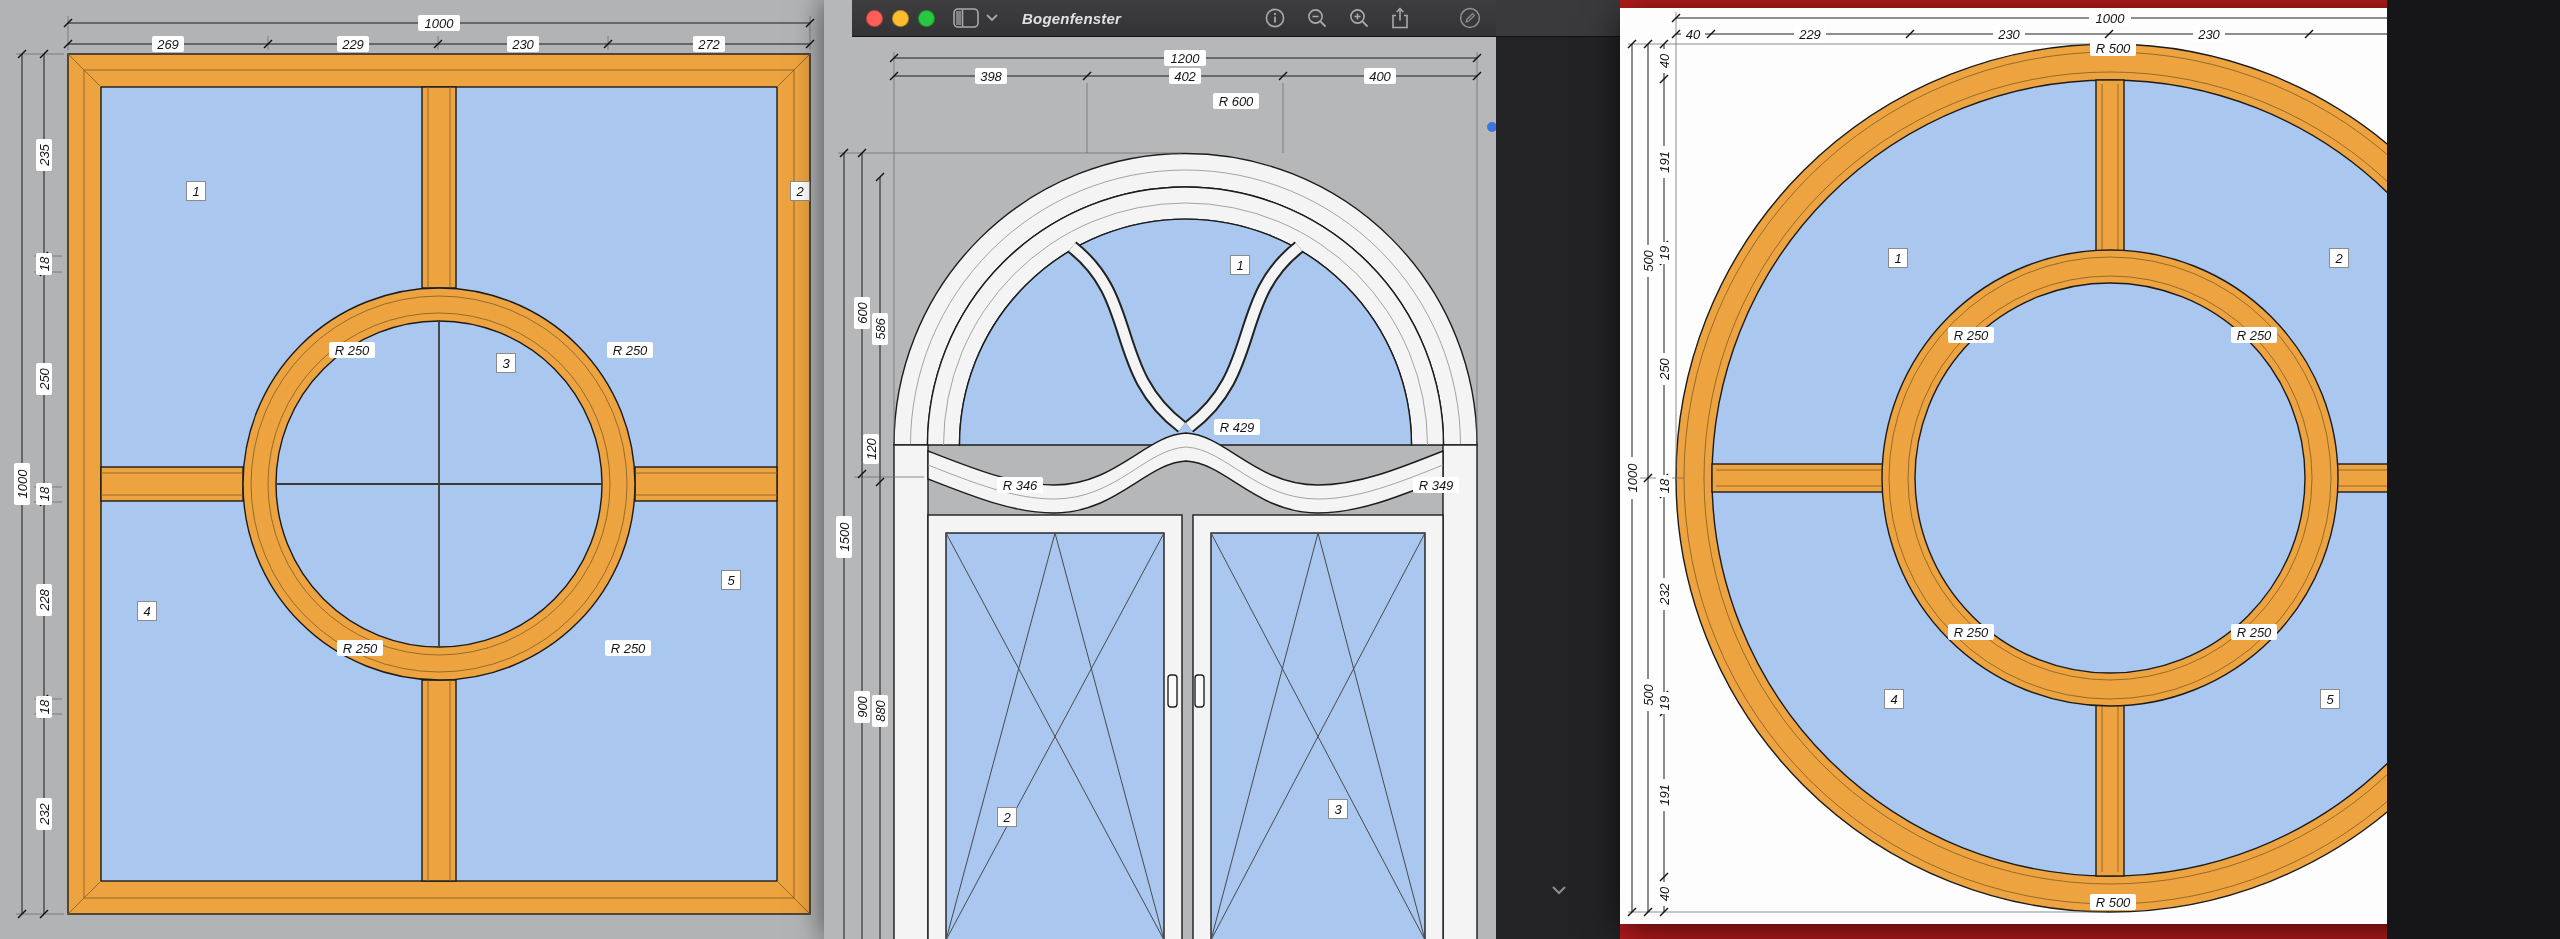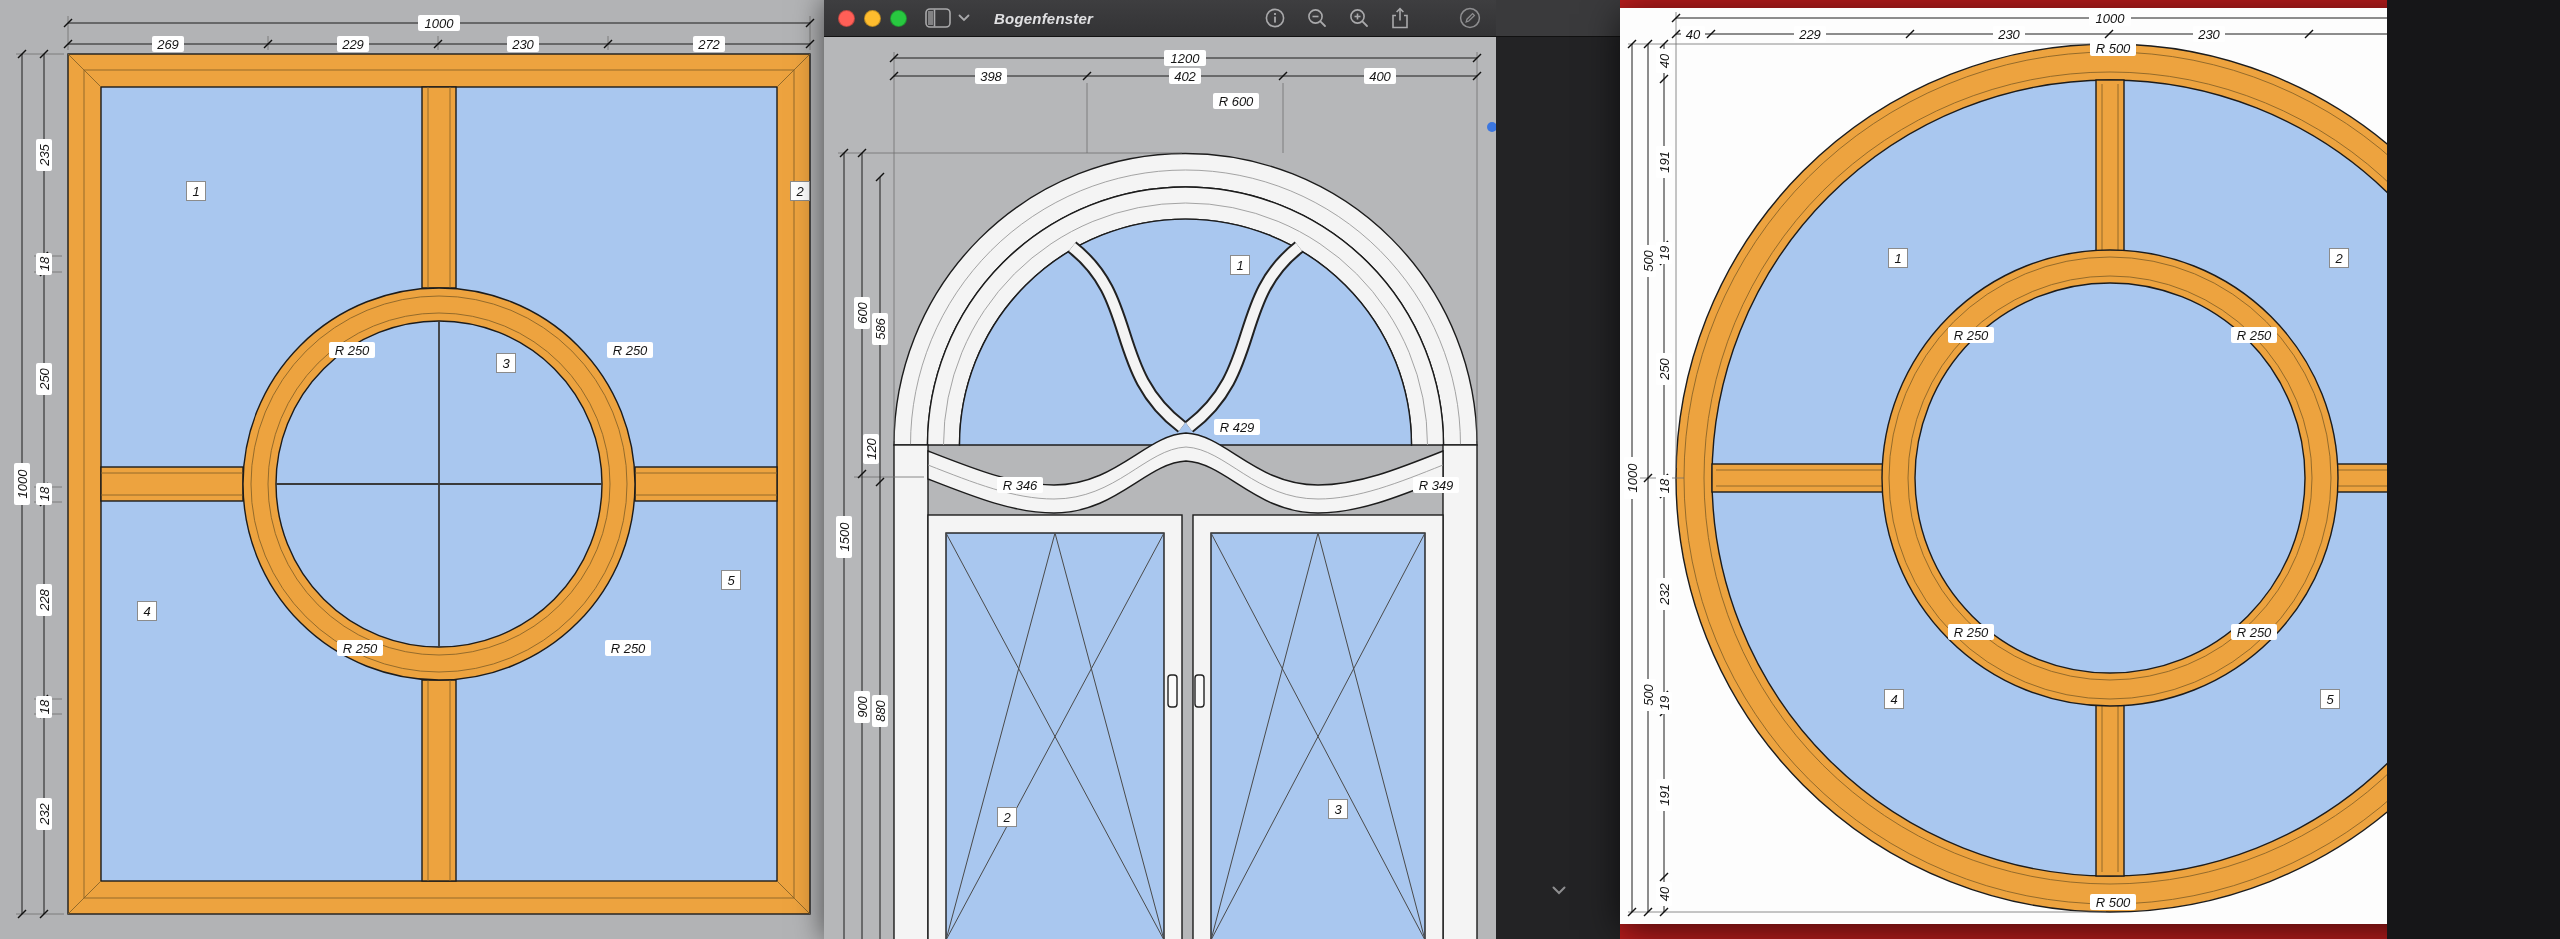--- a/index.html
+++ b/index.html
@@ -2,21 +2,21 @@
 <html><head>
 <meta charset="utf-8">
 <style>
   html,body{margin:0;padding:0;background:#161618;}
   .stage{position:relative;width:2387px;height:939px;overflow:hidden;background:#b91c1c;
          font-family:"Liberation Sans",sans-serif;font-style:italic;}
   .panel-left{position:absolute;left:0;top:0;width:824px;height:939px;background:#b2b3b5;}
   .window-mid{position:absolute;left:824px;top:0;width:672px;height:939px;background:#b6b7b9;
               box-shadow:0 0 28px rgba(0,0,0,.6);}
   .titlebar{position:relative;height:36px;background:linear-gradient(#3e3e40,#333335);
-            border-bottom:1px solid #121212;display:flex;align-items:center;padding:0 14px;}
+            border-bottom:1px solid #121212;display:flex;align-items:center;padding:0 14px;margin-left:28px;}
   .traffic{display:flex;gap:9px;align-items:center;}
   .tl{width:17px;height:17px;border-radius:50%;display:inline-block;border:1px solid rgba(0,0,0,.25);box-sizing:border-box;}
   .tl.red{background:#ff5f57}.tl.yellow{background:#febc2e}.tl.green{background:#28c840}
   .tb-icon{display:inline-flex;align-items:center;justify-content:center;margin-left:18px;cursor:default;}
   .tb-icon.chev{margin-left:7px;}
   .win-title{margin-left:24px;font-size:15px;font-weight:700;color:#e0e0e2;letter-spacing:.2px;}
   .tb-right{margin-left:auto;display:flex;align-items:center;gap:20px;}
   .tb-right .tb-icon{margin-left:0;}
   .tb-icon.markup{margin-left:28px;}
   .gap{position:absolute;left:1496px;top:0;width:124px;height:939px;background:#232325;}

